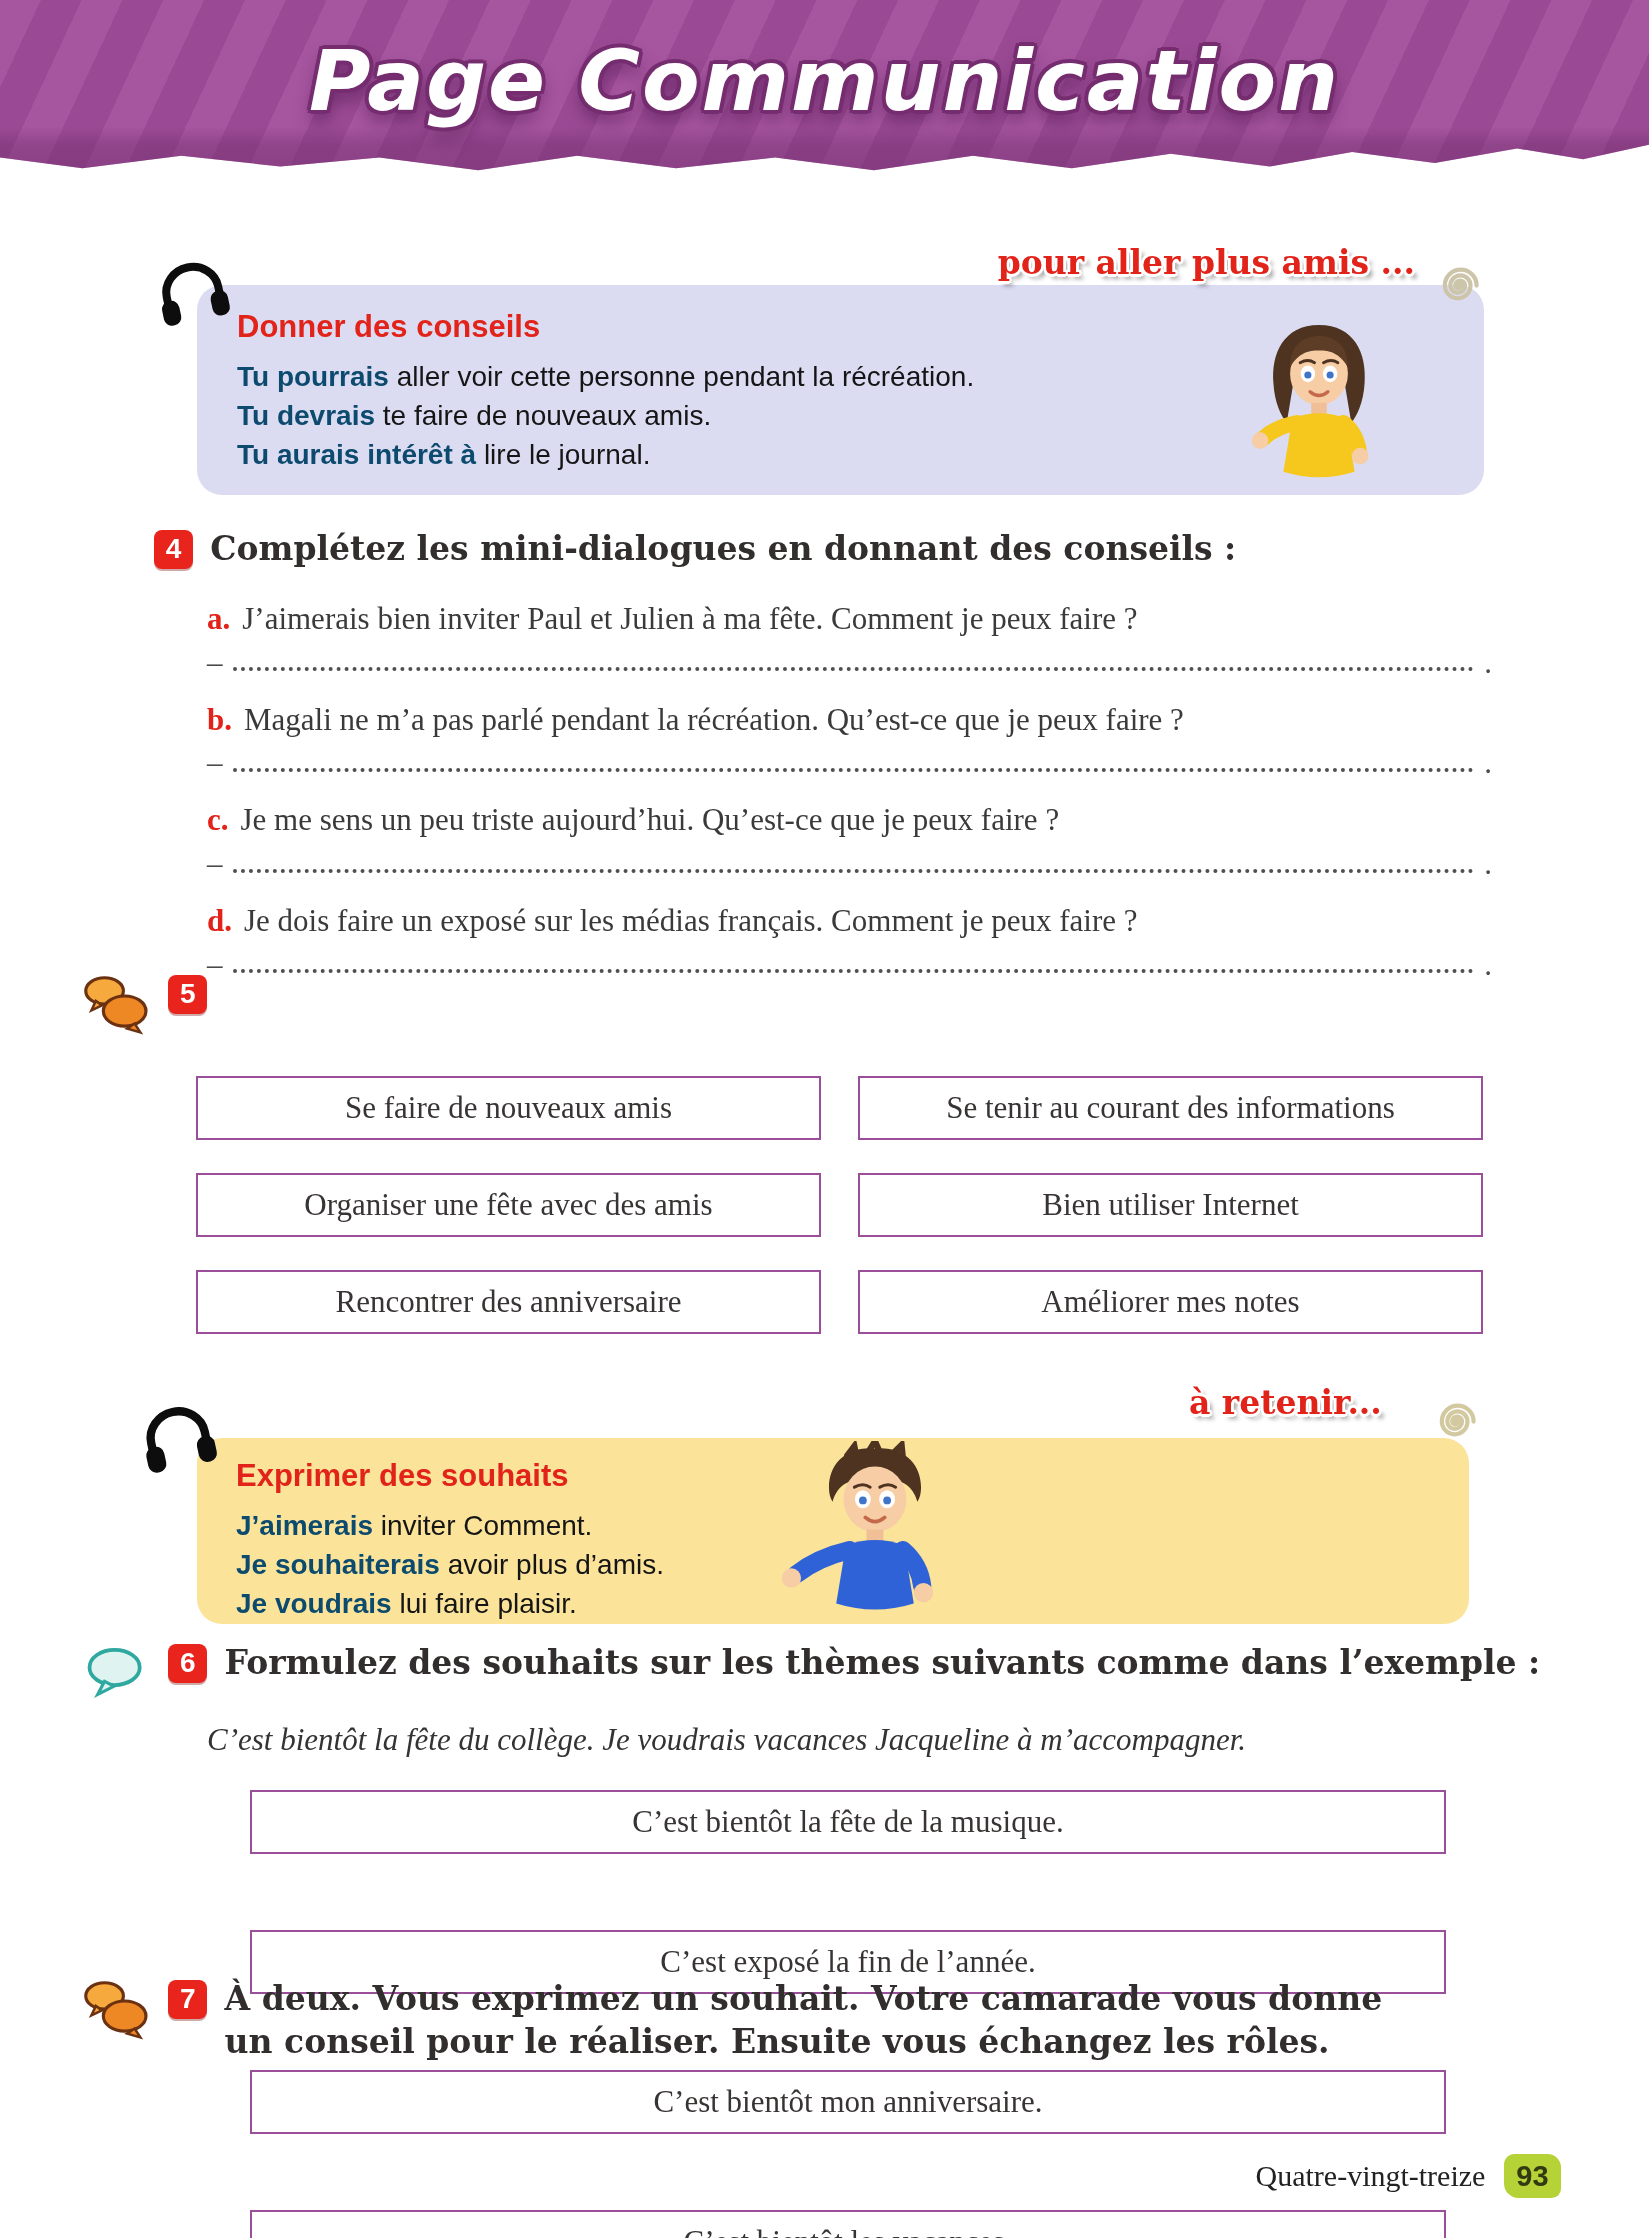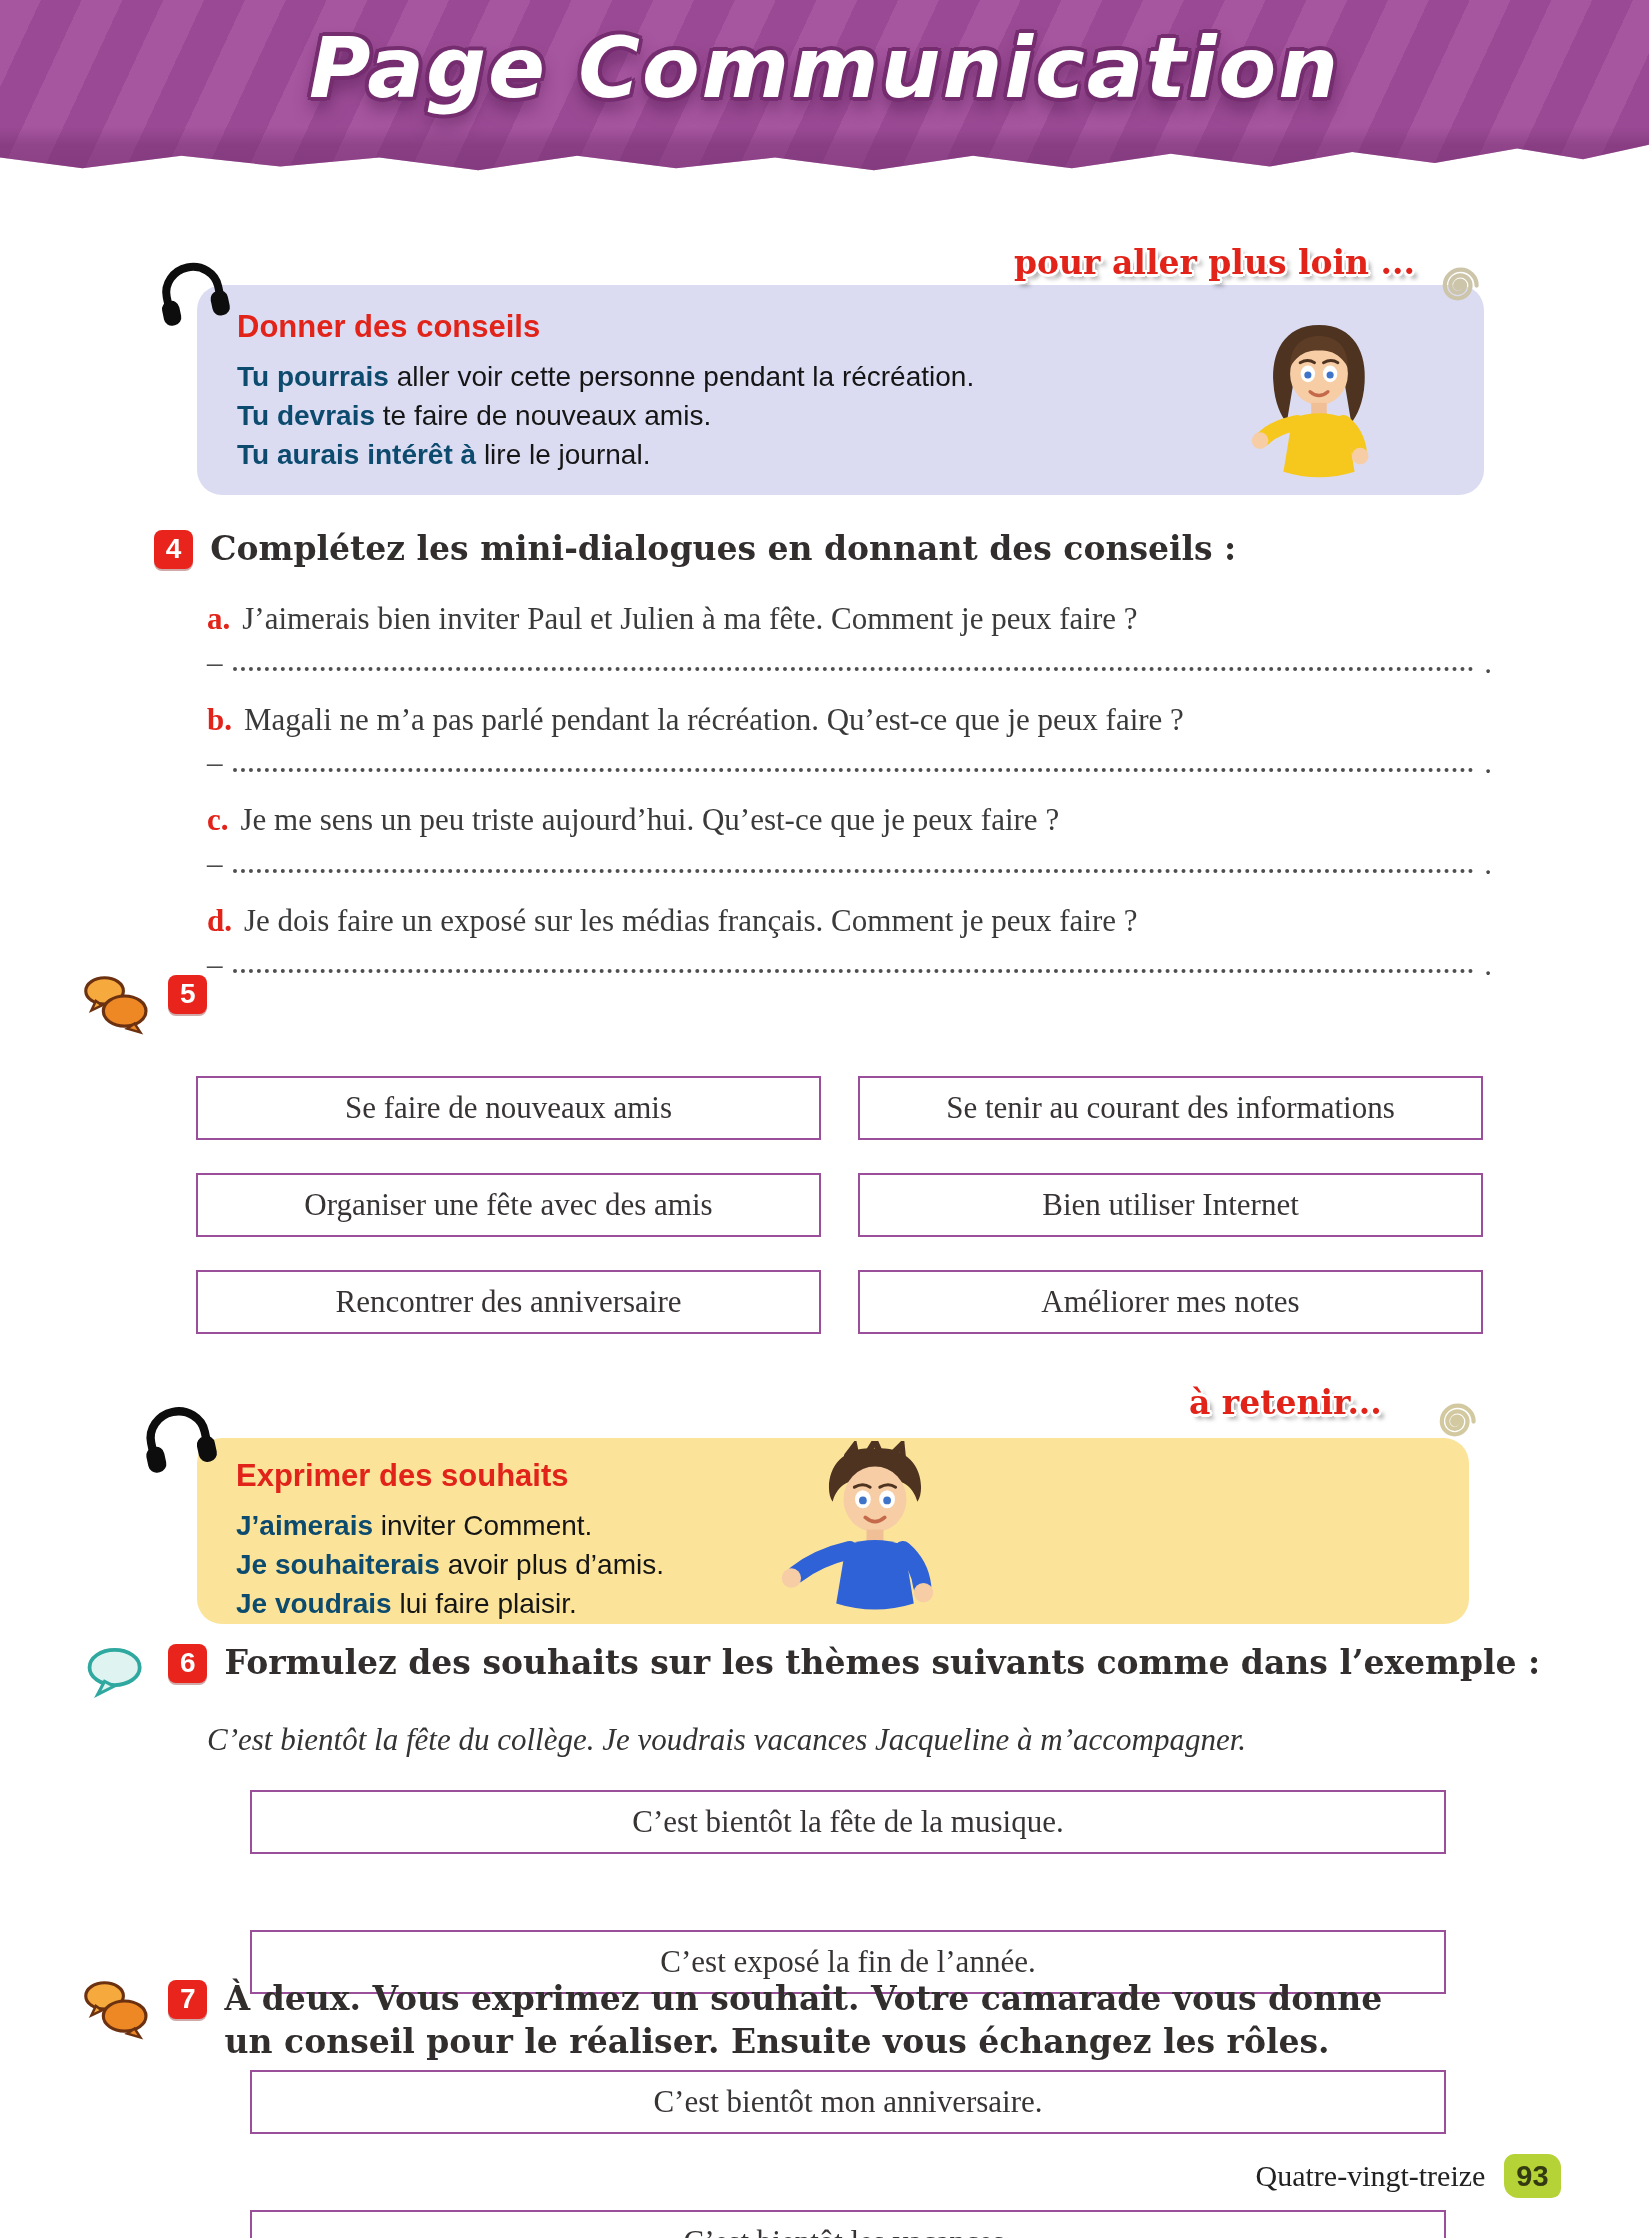--- a/index.html
+++ b/index.html
@@ -6,21 +6,21 @@
   .page{position:relative;width:1649px;height:2239px;background:#ffffff;overflow:hidden;
         font-family:"Liberation Serif",serif;}
 
   
   .banner{position:absolute;top:0;left:0;width:1649px;height:181px;
     background:
       linear-gradient(to bottom, rgba(0,0,0,0) 70%, rgba(109,42,104,.38) 80%, rgba(109,42,104,.5) 100%),
       repeating-linear-gradient(115deg,#a6559f 0 37px,#9a4a94 37px 74px);
     clip-path:polygon(0 0,100% 0,100% 80%,96% 88%,92% 82%,87% 90%,82% 84%,77% 92%,71% 85%,65% 93%,
       59% 86%,53% 94%,47% 87%,41% 93%,35% 86%,29% 94%,23% 87%,17% 92%,11% 86%,5% 93%,0 87%);}
-  .banner-title{margin:0;padding-top:19px;text-align:center;
+  .banner-title{margin:0;padding-top:32px;text-align:center;
     font:italic 800 84px "DejaVu Sans",sans-serif;color:#ffffff;letter-spacing:2px;
     text-shadow:4px 0 0 #752d70,-4px 0 0 #752d70,0 4px 0 #752d70,0 -4px 0 #752d70,
       3.3px 3.3px 0 #752d70,-3.3px 3.3px 0 #752d70,3.3px -3.3px 0 #752d70,-3.3px -3.3px 0 #752d70,
       0 10.6px 17.3px rgba(60,10,60,.5);}
 
   
   .tag{position:absolute;font:700 33px "DejaVu Serif",serif;color:#e2231a;white-space:nowrap;
     text-shadow:-2px -2px 0 #fff,2px -2px 0 #fff,-2px 2px 0 #fff,2px 2px 0 #fff,
       0 2.7px 0 #fff,2.7px 0 0 #fff,-2.7px 0 0 #fff,0 -2.7px 0 #fff,4.7px 4.7px 4.7px rgba(0,0,0,.35);z-index:5;}
   #tag-plus-loin{top:243px;right:234px;}
@@ -81,21 +81,21 @@
 </style>
 </head>
 <body>
 
 <div class="page">
 
   <div class="banner">
     <h1 class="banner-title">Page Communication</h1>
   </div>
 
-  <div class="tag" id="tag-plus-loin">pour aller plus loin ...</div>
+  <div class="tag" id="tag-plus-loin">pour aller plus amis ...</div>
   <div class="spiral" id="spiral-1">
     <svg viewBox="0 0 100 100" width="61" height="61">
       <path d="M50,50 m-1,0 a1.5,1.5 0 1,1 3,0 a4.5,4.5 0 1,1 -9,0 a8,8 0 1,1 16,0 a12,12 0 1,1 -24,0 a16.5,16.5 0 1,1 33,0 a21,21 0 1,1 -42,0 a26,26 0 1,1 52,0" fill="none" stroke="#cdc5a9" stroke-width="7" stroke-linecap="round"></path>
     </svg>
   </div>
 
   <div class="headphones" id="headphones-1">
     <svg viewBox="0 0 100 90" width="73" height="66">
       <path d="M14 62 V46 a36 34 0 0 1 72 0 V62" fill="none" stroke="#0d0d0d" stroke-width="11" stroke-linecap="round"></path>
       <rect x="4" y="52" width="24" height="34" rx="11" fill="#0d0d0d"></rect>

